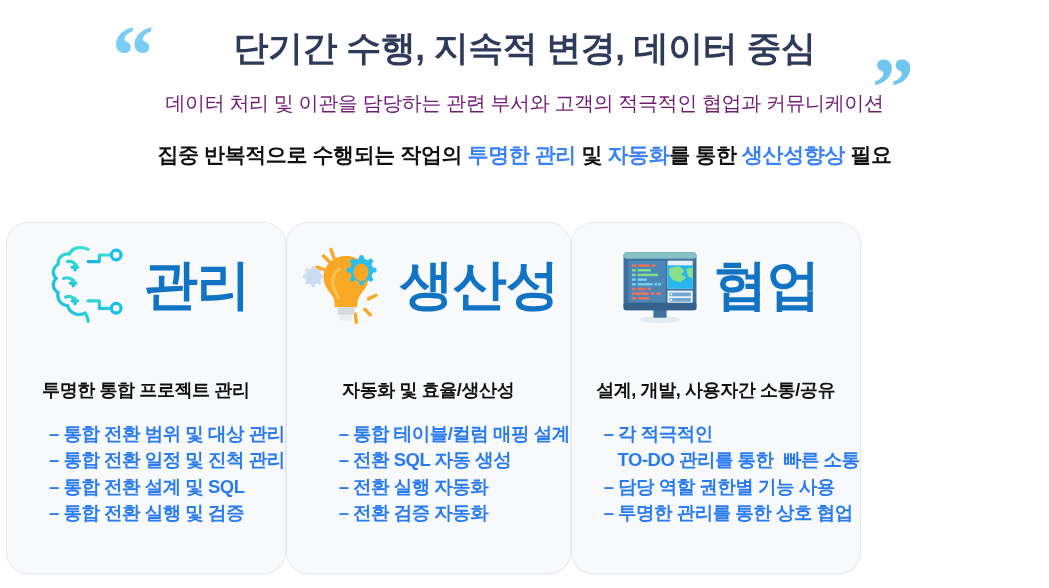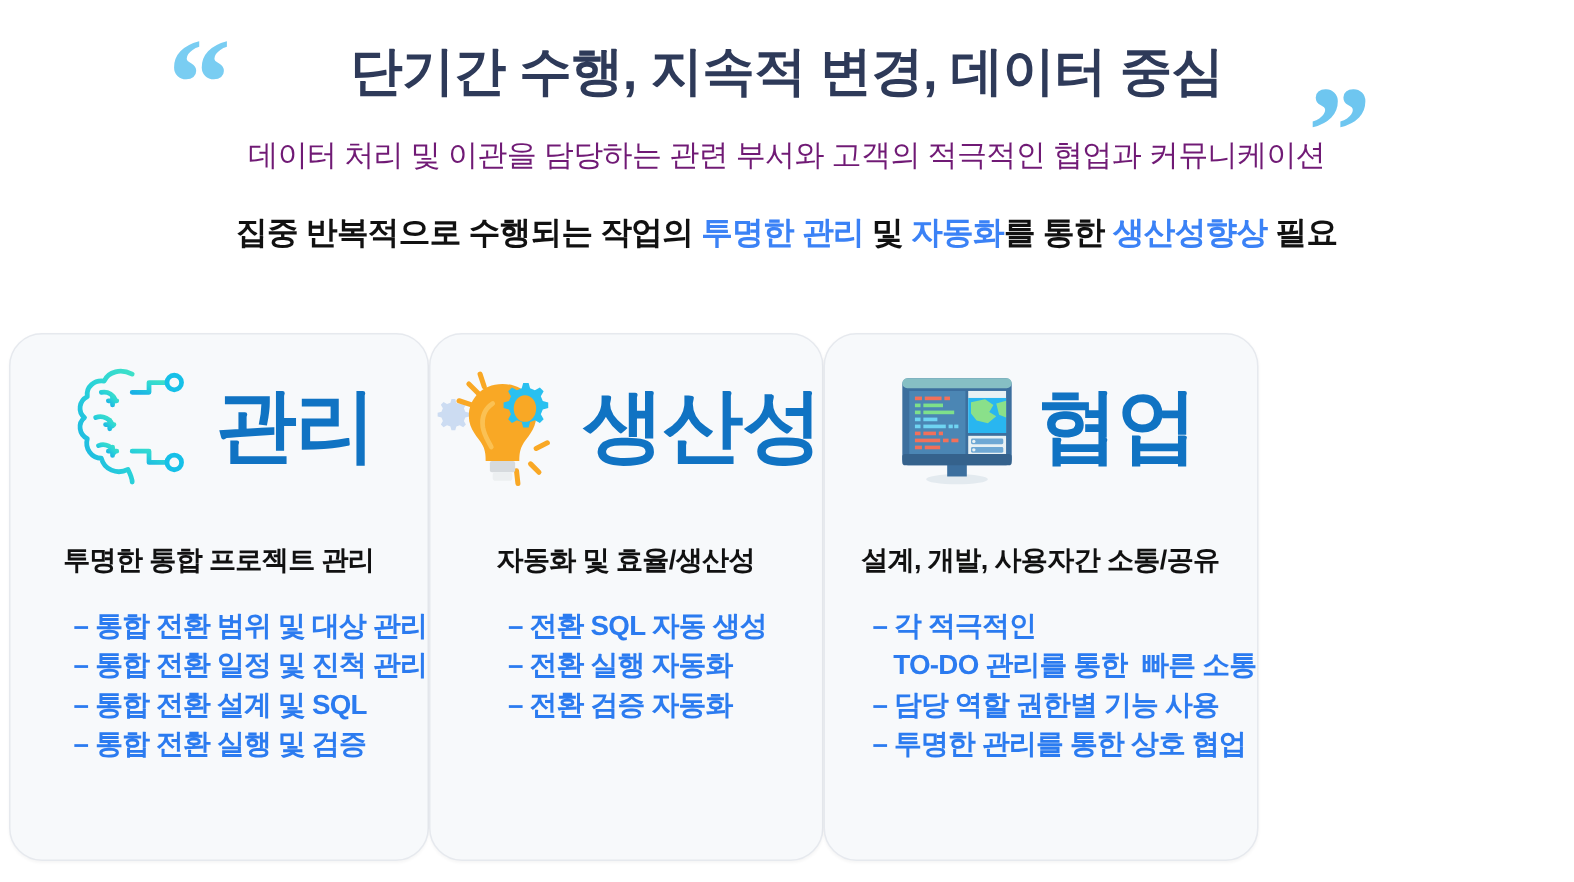--- a/index.html
+++ b/index.html
@@ -107,21 +107,21 @@
     letter-spacing: -1px;
     line-height: 1;
     white-space: nowrap;
   }
   .card-subtitle {
     text-align: center;
     font-size: 18px;
     font-weight: bold;
     color: #111111;
     letter-spacing: -0.4px;
-    margin-top: 22px;
+    margin-top: 39px;
   }
   .bullets {
     margin-top: 19px;
     color: #2b7bf0;
     font-size: 18.5px;
     font-weight: bold;
     letter-spacing: -0.5px;
     line-height: 1.42;
     text-align: left;
   }
@@ -221,20 +221,21 @@
                    1.2 4.4 3.9 1.6 4 -2.3 3.1 3.1 -2.3 4 1.6 3.9 4.4 1.2 0 4.4 -4.4 1.2
                    -1.6 3.9 2.3 4 -3.1 3.1 -4 -2.3 -3.9 1.6 -1.2 4.4 -4.4 0 -1.2 -4.4
                    -3.9 -1.6 -4 2.3 -3.1 -3.1 2.3 -4 -1.6 -3.9 -4.4 -1.2 z" fill="#29c0f0" transform="translate(5,-13) scale(0.88) translate(2,2)"></path>
           <ellipse cx="66" cy="33.5" rx="8" ry="9.5" fill="#f9a825"></ellipse>
         </g>
       </svg>
       <div class="card-title">생산성</div>
     </div>
     <div class="card-subtitle">자동화 및 효율/생산성</div>
     <div class="bullets">
+      <div class="bullet-line">– 통합 테이블/컬럼 매핑 설계</div>
       <div class="bullet-line">– 전환 SQL 자동 생성</div>
       <div class="bullet-line">– 전환 실행 자동화</div>
       <div class="bullet-line">– 전환 검증 자동화</div>
     </div>
   </div>
 
   <div class="card card-3">
     <div class="card-head">
       <svg class="card-icon" viewBox="0 0 100 92" aria-hidden="true">
 

